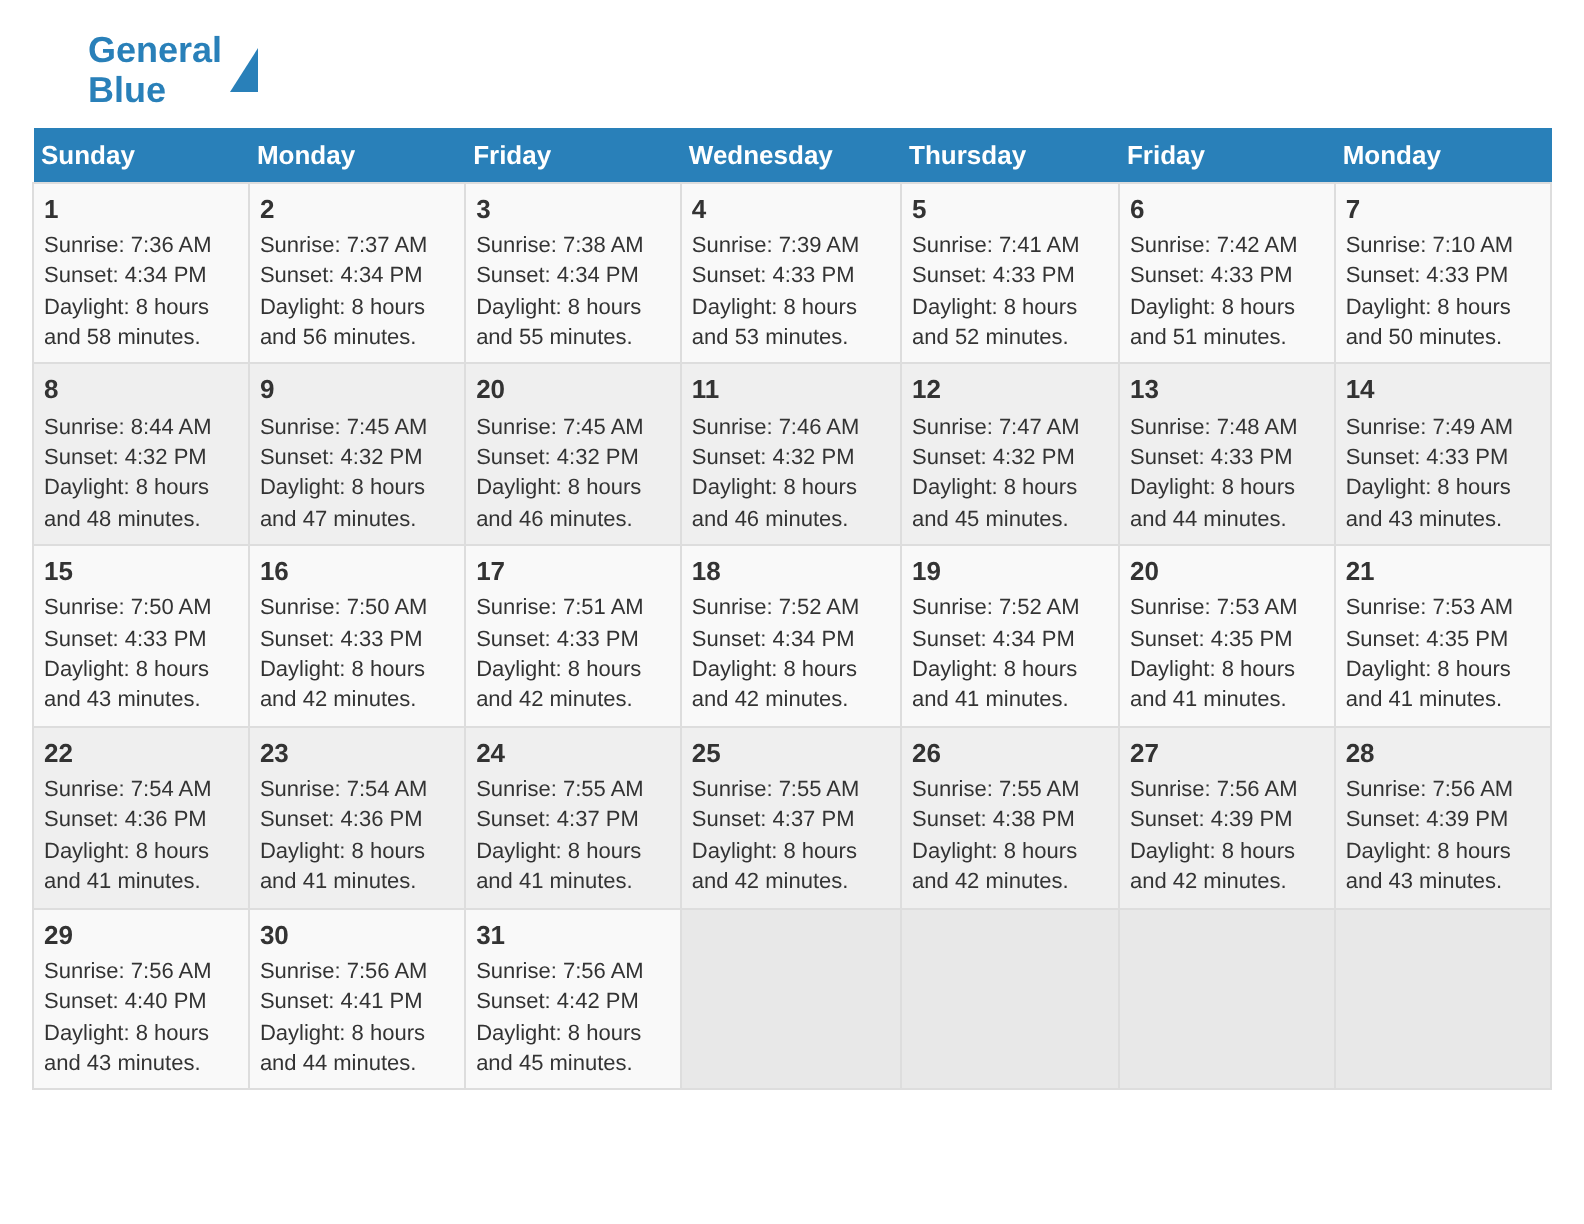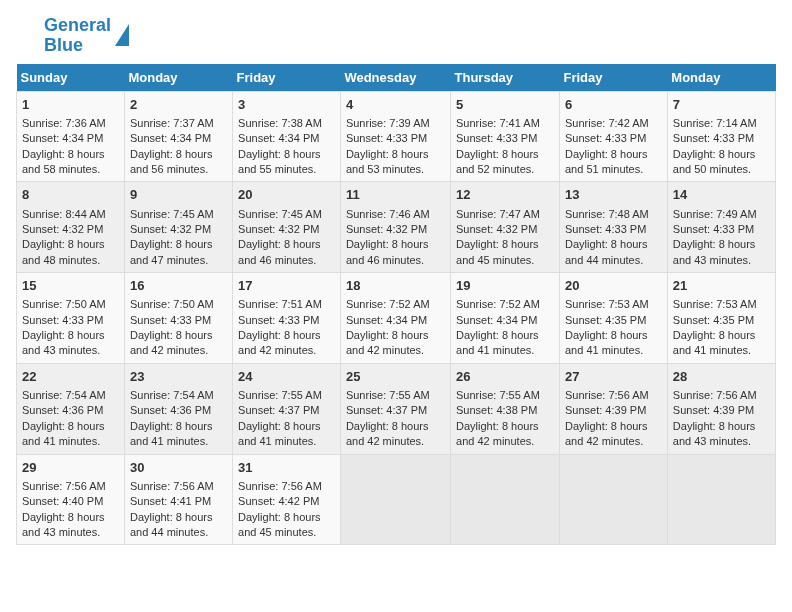--- a/index.html
+++ b/index.html
@@ -120,21 +120,21 @@
       </tr>
   </thead>
   <tbody id="calendar-body">
       <tr>
         <td><span class="day-num">1</span><span>Sunrise: 7:36 AM</span><br><span>Sunset: 4:34 PM</span><br><span>Daylight: 8 hours and 58 minutes.</span></td>
         <td><span class="day-num">2</span><span>Sunrise: 7:37 AM</span><br><span>Sunset: 4:34 PM</span><br><span>Daylight: 8 hours and 56 minutes.</span></td>
         <td><span class="day-num">3</span><span>Sunrise: 7:38 AM</span><br><span>Sunset: 4:34 PM</span><br><span>Daylight: 8 hours and 55 minutes.</span></td>
         <td><span class="day-num">4</span><span>Sunrise: 7:39 AM</span><br><span>Sunset: 4:33 PM</span><br><span>Daylight: 8 hours and 53 minutes.</span></td>
         <td><span class="day-num">5</span><span>Sunrise: 7:41 AM</span><br><span>Sunset: 4:33 PM</span><br><span>Daylight: 8 hours and 52 minutes.</span></td>
         <td><span class="day-num">6</span><span>Sunrise: 7:42 AM</span><br><span>Sunset: 4:33 PM</span><br><span>Daylight: 8 hours and 51 minutes.</span></td>
-        <td><span class="day-num">7</span><span>Sunrise: 7:14 AM</span><br><span>Sunset: 4:33 PM</span><br><span>Daylight: 8 hours and 50 minutes.</span></td>
+        <td><span class="day-num">7</span><span>Sunrise: 7:10 AM</span><br><span>Sunset: 4:33 PM</span><br><span>Daylight: 8 hours and 50 minutes.</span></td>
       </tr>
       <tr>
         <td><span class="day-num">8</span><span>Sunrise: 8:44 AM</span><br><span>Sunset: 4:32 PM</span><br><span>Daylight: 8 hours and 48 minutes.</span></td>
         <td><span class="day-num">9</span><span>Sunrise: 7:45 AM</span><br><span>Sunset: 4:32 PM</span><br><span>Daylight: 8 hours and 47 minutes.</span></td>
         <td><span class="day-num">20</span><span>Sunrise: 7:45 AM</span><br><span>Sunset: 4:32 PM</span><br><span>Daylight: 8 hours and 46 minutes.</span></td>
         <td><span class="day-num">11</span><span>Sunrise: 7:46 AM</span><br><span>Sunset: 4:32 PM</span><br><span>Daylight: 8 hours and 46 minutes.</span></td>
         <td><span class="day-num">12</span><span>Sunrise: 7:47 AM</span><br><span>Sunset: 4:32 PM</span><br><span>Daylight: 8 hours and 45 minutes.</span></td>
         <td><span class="day-num">13</span><span>Sunrise: 7:48 AM</span><br><span>Sunset: 4:33 PM</span><br><span>Daylight: 8 hours and 44 minutes.</span></td>
         <td><span class="day-num">14</span><span>Sunrise: 7:49 AM</span><br><span>Sunset: 4:33 PM</span><br><span>Daylight: 8 hours and 43 minutes.</span></td>
       </tr>

